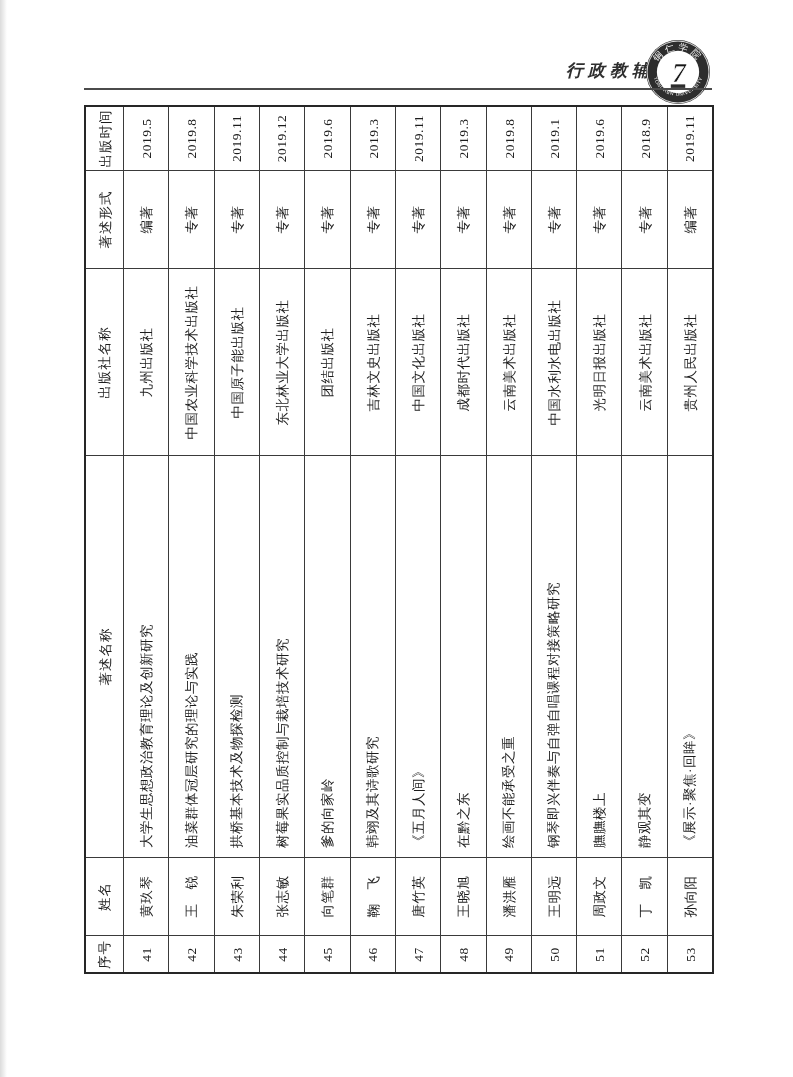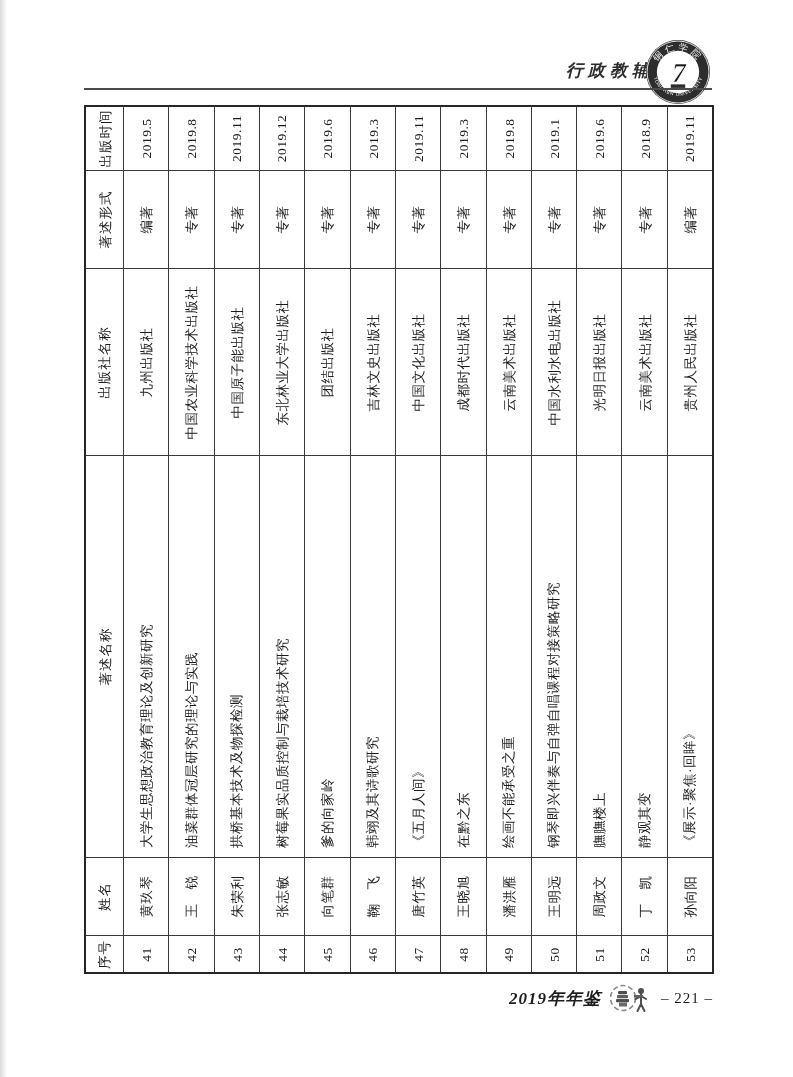--- a/index.html
+++ b/index.html
@@ -409,28 +409,14 @@
         </div>
         <div class="cell data-cell">
           <span class="rot">52</span>
         </div>
         <div class="cell data-cell">
           <span class="rot">53</span>
         </div>
       </div>
     </div>
 
-  <div class="footer">
-    <span class="yearbook-title">2019年年鉴</span>
-    <svg width="42" height="32" viewBox="0 0 42 32">
-      <circle cx="13" cy="16" r="12.5" fill="none" stroke="#8a8a8a" stroke-width="1.6" stroke-dasharray="5 3"></circle>
-      <rect x="6" y="17" width="13" height="3.2" rx="1" fill="#4f4f4f"></rect>
-      <rect x="7" y="13" width="11" height="3.2" rx="1" fill="#5f5f5f"></rect>
-      <rect x="8" y="9" width="9" height="3.2" rx="1" fill="#4f4f4f"></rect>
-      <rect x="9" y="20.5" width="8" height="4" fill="#6a6a6a"></rect>
-      <circle cx="31" cy="9" r="3" fill="#4f4f4f"></circle>
-      <path d="M31 12 L31 22 M31 14 L25.5 17 M31 14 L36 17 M31 22 L27.5 29 M31 22 L34.5 29" stroke="#4f4f4f" stroke-width="2" fill="none" stroke-linecap="round"></path>
-      <rect x="24" y="13" width="9" height="2.6" fill="#5f5f5f"></rect>
-    </svg>
-    <span class="page-number">– 221 –</span>
-  </div>
 
 </div>
 
 </body></html>

